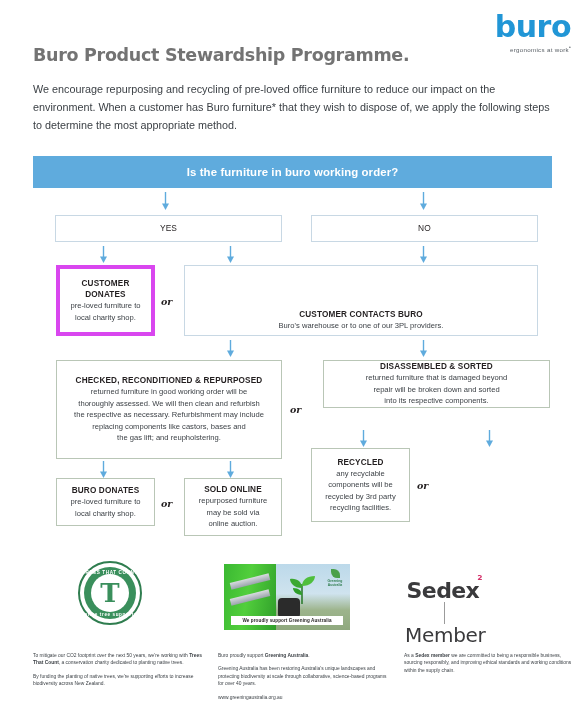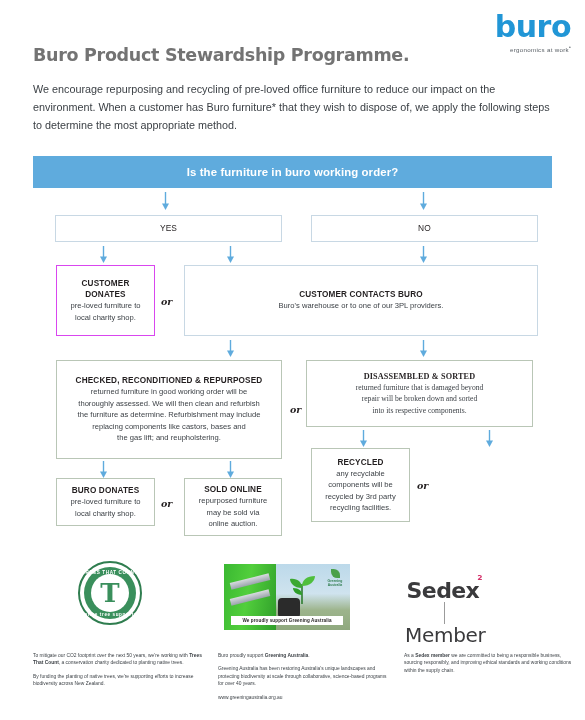--- a/index.html
+++ b/index.html
@@ -59,21 +59,21 @@
     padding:4px 6px;
   }
   .box .ttl{
     font-size:8.2px;font-weight:bold;letter-spacing:0.15px;
     line-height:11px;color:#231f20;
   }
   .box .sub{
     font-size:7.6px;line-height:10.5px;color:#3a3f44;margin-top:1px;
   }
   .box.green{border:1px solid #b9c6b6;}
-  .box.gray{border:1px solid #d946ef;}
+  .box.gray{border:4px solid #d946ef;}
   .box.plain{font-size:8.5px;}
   .box.plain .ttl{font-size:8.4px;font-weight:normal;}
 
   .orlbl{
     position:absolute;
     font-family:"DejaVu Serif", serif;
     font-style:italic;font-weight:bold;font-size:9.5px;color:#231f20;
   }
 
   .arrow{position:absolute;width:11px;}
@@ -229,21 +229,21 @@
 
     <div class="box gray" style="left:56px;top:265px;width:99px;height:71px;">
       <div class="ttl">CUSTOMER</div>
       <div class="ttl">DONATES</div>
       <div class="sub">pre-loved furniture to</div>
       <div class="sub">local charity shop.</div>
     </div>
 
     <div class="orlbl" style="left:161px;top:296px;">or</div>
 
-    <div class="box" style="left:184px;top:265px;width:354px;height:71px;">
+    <div class="box" style="left:184px;top:265px;width:354px;height:71px;justify-content:flex-end;">
       <div class="ttl">CUSTOMER CONTACTS BURO</div>
       <div class="sub">Buro's warehouse or to one of our 3PL providers.</div>
     </div>
 
     <div class="arrow" style="left:225px;top:340px;">
       <svg width="11" height="17" viewBox="0 0 11 17">
           <line x1="5.5" y1="0" x2="5.5" y2="12" stroke="#5fabdd" stroke-width="1.4"></line>
           <polygon points="5.5,17 2,10.5 9,10.5" fill="#5fabdd"></polygon>
         </svg>
     </div>
@@ -251,28 +251,28 @@
       <svg width="11" height="17" viewBox="0 0 11 17">
           <line x1="5.5" y1="0" x2="5.5" y2="12" stroke="#5fabdd" stroke-width="1.4"></line>
           <polygon points="5.5,17 2,10.5 9,10.5" fill="#5fabdd"></polygon>
         </svg>
     </div>
 
     <div class="box green" style="left:56px;top:360px;width:226px;height:99px;">
       <div class="ttl">CHECKED, RECONDITIONED &amp; REPURPOSED</div>
       <div class="sub">returned furniture in good working order will be</div>
       <div class="sub">thoroughly assessed. We will then clean and refurbish</div>
-      <div class="sub">the furniture as determine.  Refurbishment may include</div>
+      <div class="sub">the respective as necessary.  Refurbishment may include</div>
       <div class="sub">replacing components like castors, bases and</div>
       <div class="sub">the gas lift; and reupholstering.</div>
     </div>
 
     <div class="orlbl" style="left:290px;top:404px;">or</div>
 
-    <div class="box green" style="left:306px;top:360px;width:227px;height:67px;font-family:Liberation Serif, serif;">
+    <div class="box green" style="left:323px;top:360px;width:227px;height:48px;">
       <div class="ttl">DISASSEMBLED &amp; SORTED</div>
       <div class="sub">returned furniture that is damaged beyond</div>
       <div class="sub">repair will be broken down and sorted</div>
       <div class="sub">into its respective components.</div>
     </div>
 
     <div class="arrow" style="left:98px;top:461px;">
       <svg width="11" height="17" viewBox="0 0 11 17">
           <line x1="5.5" y1="0" x2="5.5" y2="12" stroke="#5fabdd" stroke-width="1.4"></line>
           <polygon points="5.5,17 2,10.5 9,10.5" fill="#5fabdd"></polygon>

